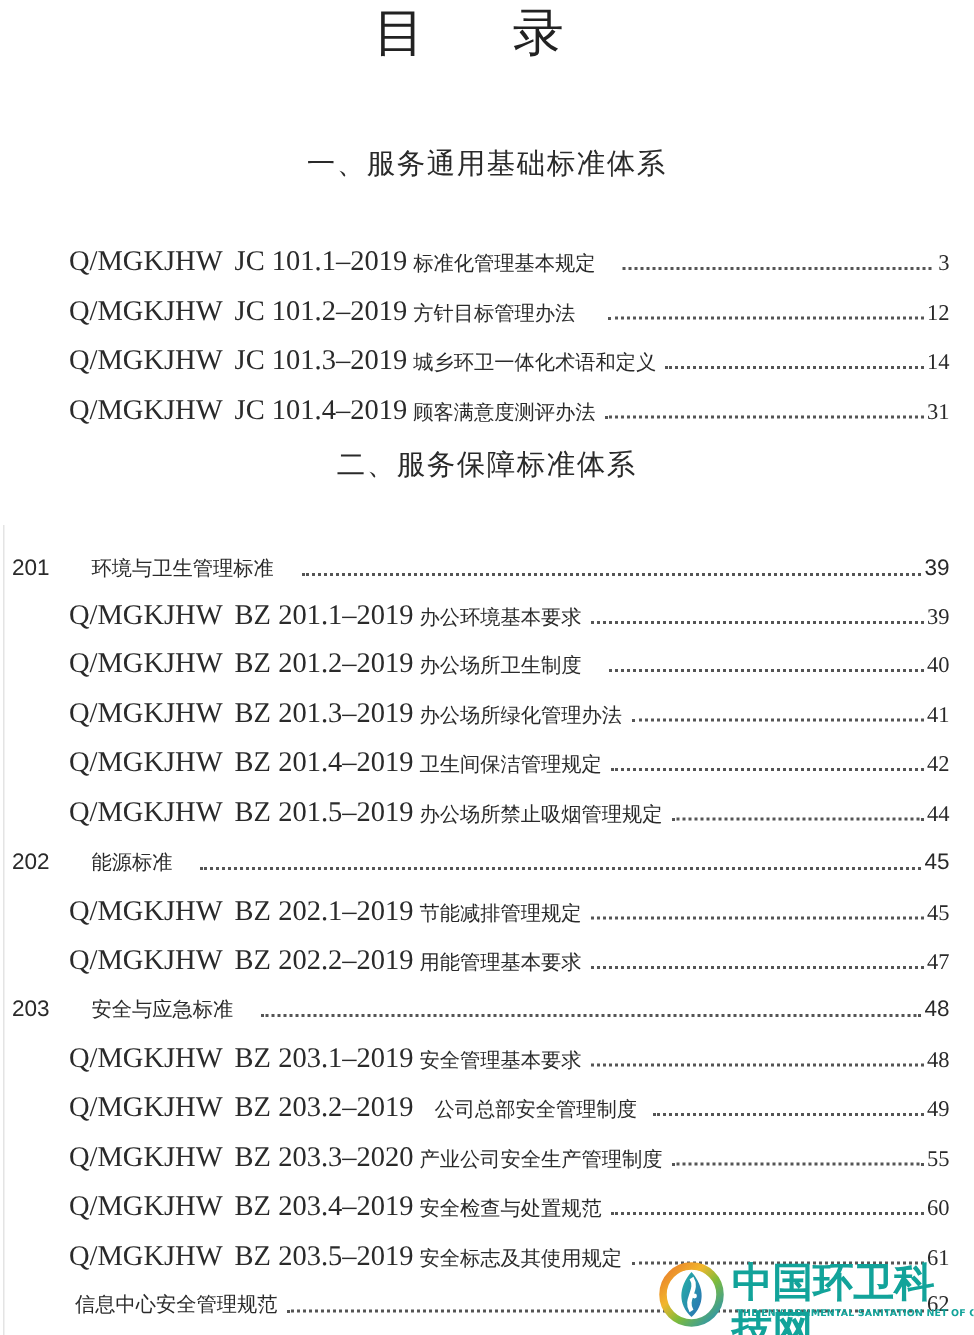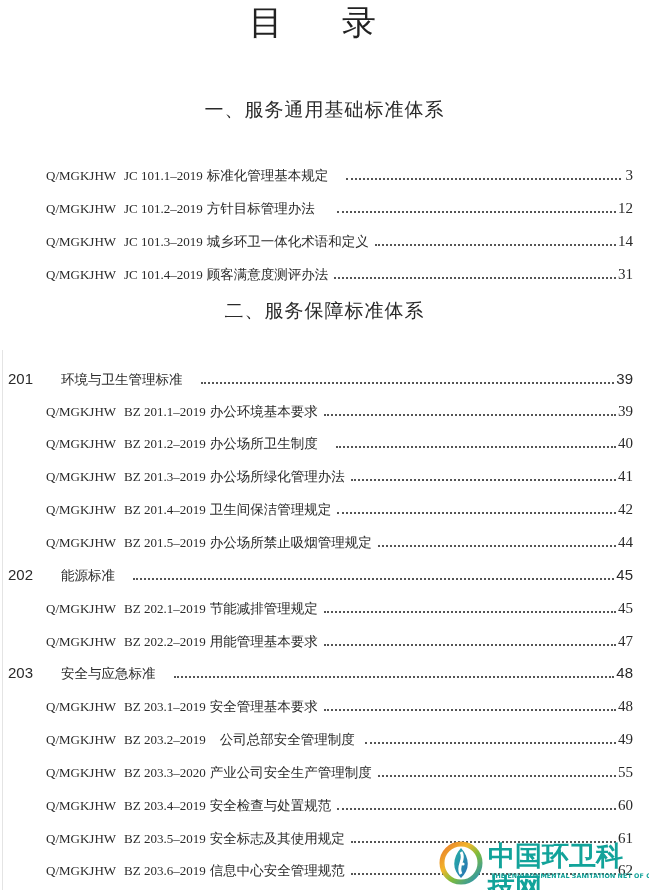--- a/index.html
+++ b/index.html
@@ -25,21 +25,21 @@
       font-family: "DejaVu Sans", "Liberation Sans", sans-serif;
       font-size: 19px; color: #2a2a2a; line-height: 24px; letter-spacing: 1px;
     }
     .row {
       position: absolute; display: flex; align-items: baseline;
       height: 22px; line-height: 22px; white-space: nowrap;
     }
     .row.item { left: 46px; right: 16px; font-size: 13.5px; }
     .row.group { left: 8px; right: 16px; font-size: 14px;
       font-family: "DejaVu Sans", "Liberation Sans", sans-serif; }
-    .code { font-family: "Liberation Serif", "DejaVu Serif", serif; font-size: 13px; letter-spacing: 0px; }
+    .code { font-family: "Liberation Serif", "DejaVu Serif", serif; font-size: 19px; letter-spacing: 0px; }
     .code .prefix { margin-right: 8px; }
     .entry-title { font-family: "DejaVu Serif", "Liberation Serif", serif; font-size: 13.5px; margin-left: 4px; }
     .group .gnum { font-family: "Liberation Sans", "DejaVu Sans", sans-serif; font-size: 15px; margin-right: 28px; }
     .group .gtitle { font-size: 13.5px; }
     .leader {
       flex: 1 1 auto; margin: 0 2px 0 6px; height: 1px; align-self: center;
       border-bottom: 2px dotted #555; transform: translateY(3px);
     }
     .pnum { font-family: "Liberation Serif", "DejaVu Serif", serif; font-size: 15px; min-width: 10px; text-align: right; }
     .group .pnum { font-family: "Liberation Sans", "DejaVu Sans", sans-serif; font-size: 15px; }
@@ -183,21 +183,20 @@
     <span class="leader"></span>
     <span class="pnum">60</span>
   </div>
   <div class="row item" style="top:827px;">
     <span class="code"><span class="prefix">Q/MGKJHW</span><span>BZ 203.5–2019</span></span>
     <span class="entry-title">安全标志及其使用规定</span>
     <span class="leader"></span>
     <span class="pnum">61</span>
   </div>
   <div class="row item" style="top:859px;">
-    <span class="code"><span class="prefix">Q/MGKJHW</span><span>BZ 203.6–2019</span></span>
     <span class="entry-title">信息中心安全管理规范</span>
     <span class="leader"></span>
     <span class="pnum">62</span>
   </div>
 
   <div class="watermark">
     <svg class="wm-logo" viewBox="0 0 46 46">
       <defs>
         <linearGradient id="ring" x1="0" y1="0" x2="1" y2="1">
           <stop offset="0" stop-color="#e8792b"></stop>

